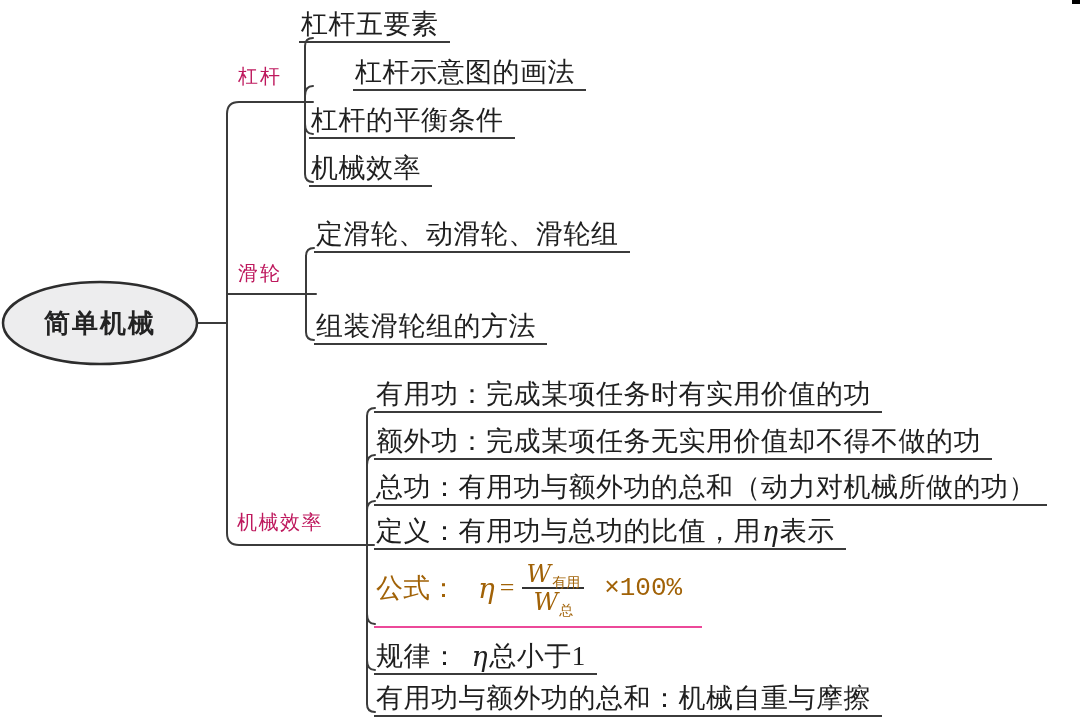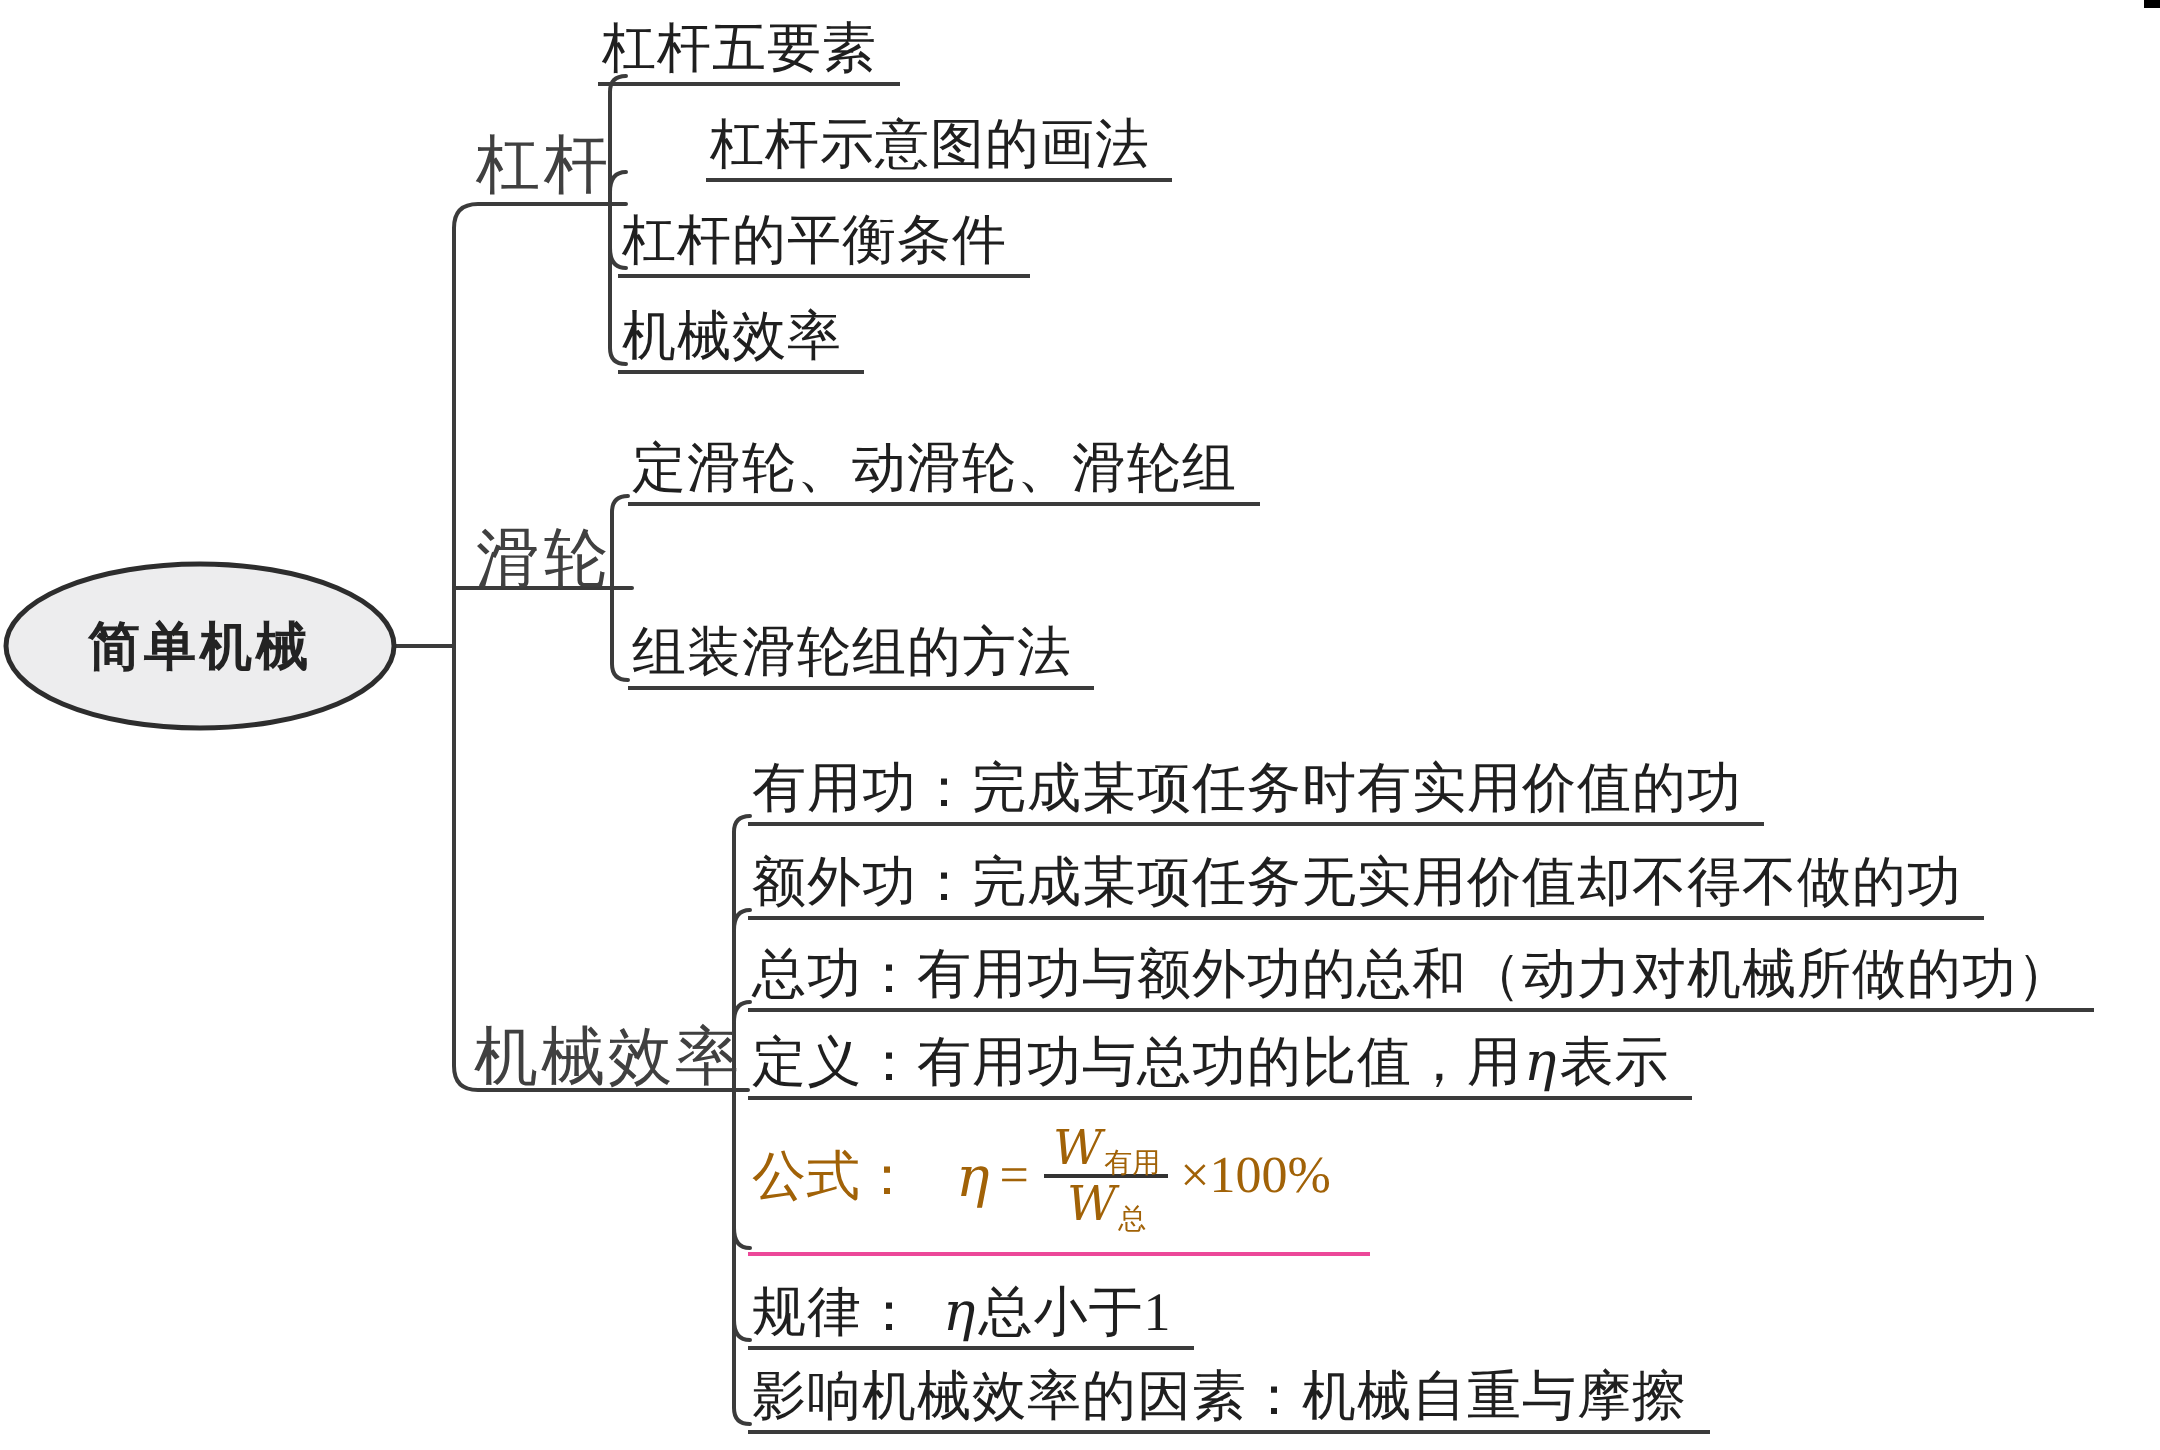--- a/index.html
+++ b/index.html
@@ -7,22 +7,22 @@
     position:relative;width:1080px;height:725px;background:#ffffff;
     font-family:"Liberation Serif","DejaVu Serif",serif;color:#222;overflow:hidden;
   }
   #wires{position:absolute;left:0;top:0;width:1080px;height:725px;}
   .leaf{
     position:absolute;height:33px;display:flex;align-items:flex-end;
     border-bottom:2px solid #3b3b3b;padding:0 11px 3px 2px;
     font-size:27px;line-height:1;letter-spacing:0.5px;white-space:nowrap;color:#1f1f1f;
   }
   .branch-label{
-    position:absolute;font-size:32px;line-height:1;letter-spacing:2px;
-    white-space:nowrap;color:#404040;
+    position:absolute;font-size:20px;line-height:1;letter-spacing:2px;
+    white-space:nowrap;color:#be185d;
   }
   .root-label{
     position:absolute;left:3px;top:282px;width:194px;height:82px;
     display:flex;align-items:center;justify-content:center;
     font-family:"Liberation Sans","DejaVu Sans",sans-serif;font-weight:bold;
     font-size:26px;letter-spacing:2px;color:#232323;
   }
   .eta{font-style:italic;font-family:"DejaVu Serif",serif;padding:0 1px;}
   .formula-row{
     position:absolute;left:374px;top:552px;height:72px;display:flex;align-items:center;
@@ -100,24 +100,24 @@
       <span class="fr-line">
           <i>W</i>
           <span class="sub">有用</span>
         </span>
       <span class="bar"></span>
       <span class="fr-line">
           <i>W</i>
           <span class="sub">总</span>
         </span>
     </span>
-    <span class="op" style="margin-left:2px;">×100%</span>
+    <span class="op" style="margin-left:16px;font-family:Liberation Mono, monospace;">×100%</span>
   </div>
 
   <div class="leaf" style="left:374px;top:637px;align-items:flex-end;">
     <span>规律：</span>
       <span class="eta" style="margin-left:12px;">η</span>
       <span>总小于1</span>
   </div>
 
-  <div class="leaf" style="left:374px;top:679px;">影响机械效率的因素：机械自重与摩擦</div>
+  <div class="leaf" style="left:374px;top:679px;">有用功与额外功的总和：机械自重与摩擦</div>
 
 </div>
 
 </body></html>

